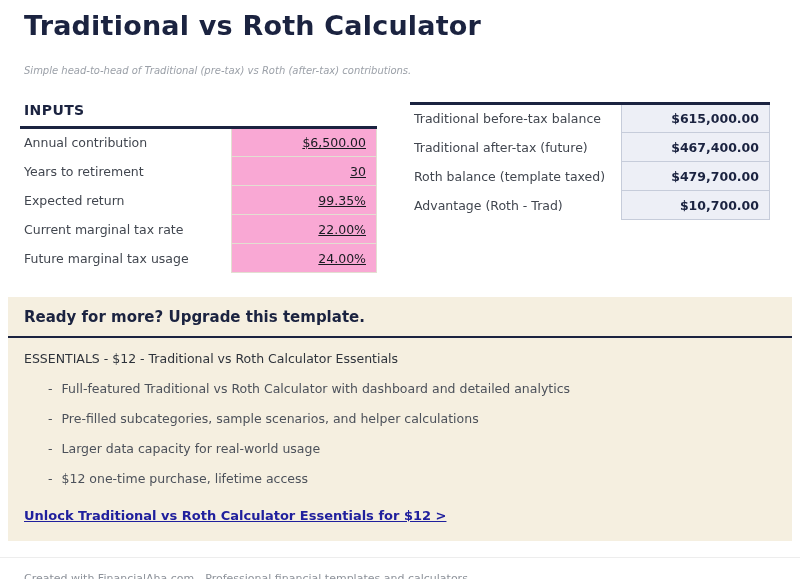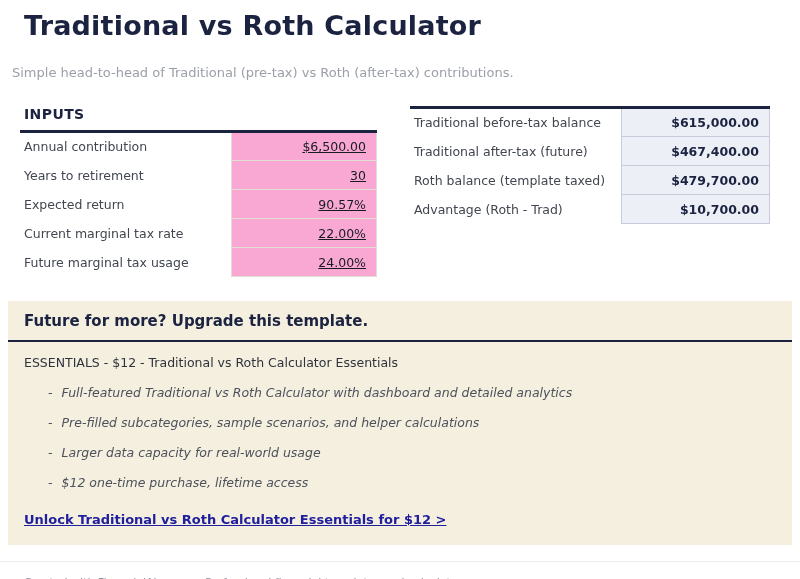--- a/index.html
+++ b/index.html
@@ -12,22 +12,23 @@
     overflow: hidden;
   }
   .page-title {
     margin: 10px 24px 0 24px;
     font-size: 27px;
     font-weight: bold;
     color: #1b2340;
     letter-spacing: 0.2px;
   }
   .page-subtitle {
-    margin: 24px 24px 0 12px;
-    font-size: 13px;
+    margin: 24px 24px 0 24px;
+    font-size: 10px;
+    font-style: italic;
     color: #9ba0a8;
   }
   .columns {
     display: flex;
     margin: 26px 30px 0 20px;
     gap: 33px;
   }
   .col-inputs  { width: 357px; }
   .col-results { width: 360px; }
   .section-heading {
@@ -88,21 +89,20 @@
   }
   ul.benefits {
     list-style: none;
     margin: 0;
     padding: 0 0 0 24px;
   }
   ul.benefits li {
     margin: 15px 0;
     font-size: 12.5px;
     color: #4c515a;
-    font-style: italic;
   }
   ul.benefits li .marker { margin-right: 9px; }
   .unlock-link {
     display: inline-block;
     margin: 7px 0 2px 0;
     font-size: 13px;
     font-weight: bold;
     color: #20209d;
     text-decoration: underline;
     cursor: pointer;
@@ -132,21 +132,21 @@
         <tr>
           <td class="lbl">Annual contribution</td>
           <td class="val">$6,500.00</td>
         </tr>
         <tr>
           <td class="lbl">Years to retirement</td>
           <td class="val">30</td>
         </tr>
         <tr>
           <td class="lbl">Expected return</td>
-          <td class="val">90.57%</td>
+          <td class="val">99.35%</td>
         </tr>
         <tr>
           <td class="lbl">Current marginal tax rate</td>
           <td class="val">22.00%</td>
         </tr>
         <tr>
           <td class="lbl">Future marginal tax usage</td>
           <td class="val">24.00%</td>
         </tr>
       </tbody>
@@ -172,21 +172,21 @@
           <td class="lbl">Advantage (Roth - Trad)</td>
           <td class="val">$10,700.00</td>
         </tr>
       </tbody>
     </table>
   </div>
 
 </div>
 
 <div class="banner">
-  <div class="banner-header">Future for more? Upgrade this template.</div>
+  <div class="banner-header">Ready for more? Upgrade this template.</div>
   <div class="banner-body">
     <div class="product-line">ESSENTIALS - $12 - Traditional vs Roth Calculator Essentials</div>
     <ul class="benefits">
       <li>
         <span class="marker">-</span><span>Full-featured Traditional vs Roth Calculator with dashboard and detailed analytics</span>
       </li>
       <li>
         <span class="marker">-</span><span>Pre-filled subcategories, sample scenarios, and helper calculations</span>
       </li>
       <li>

